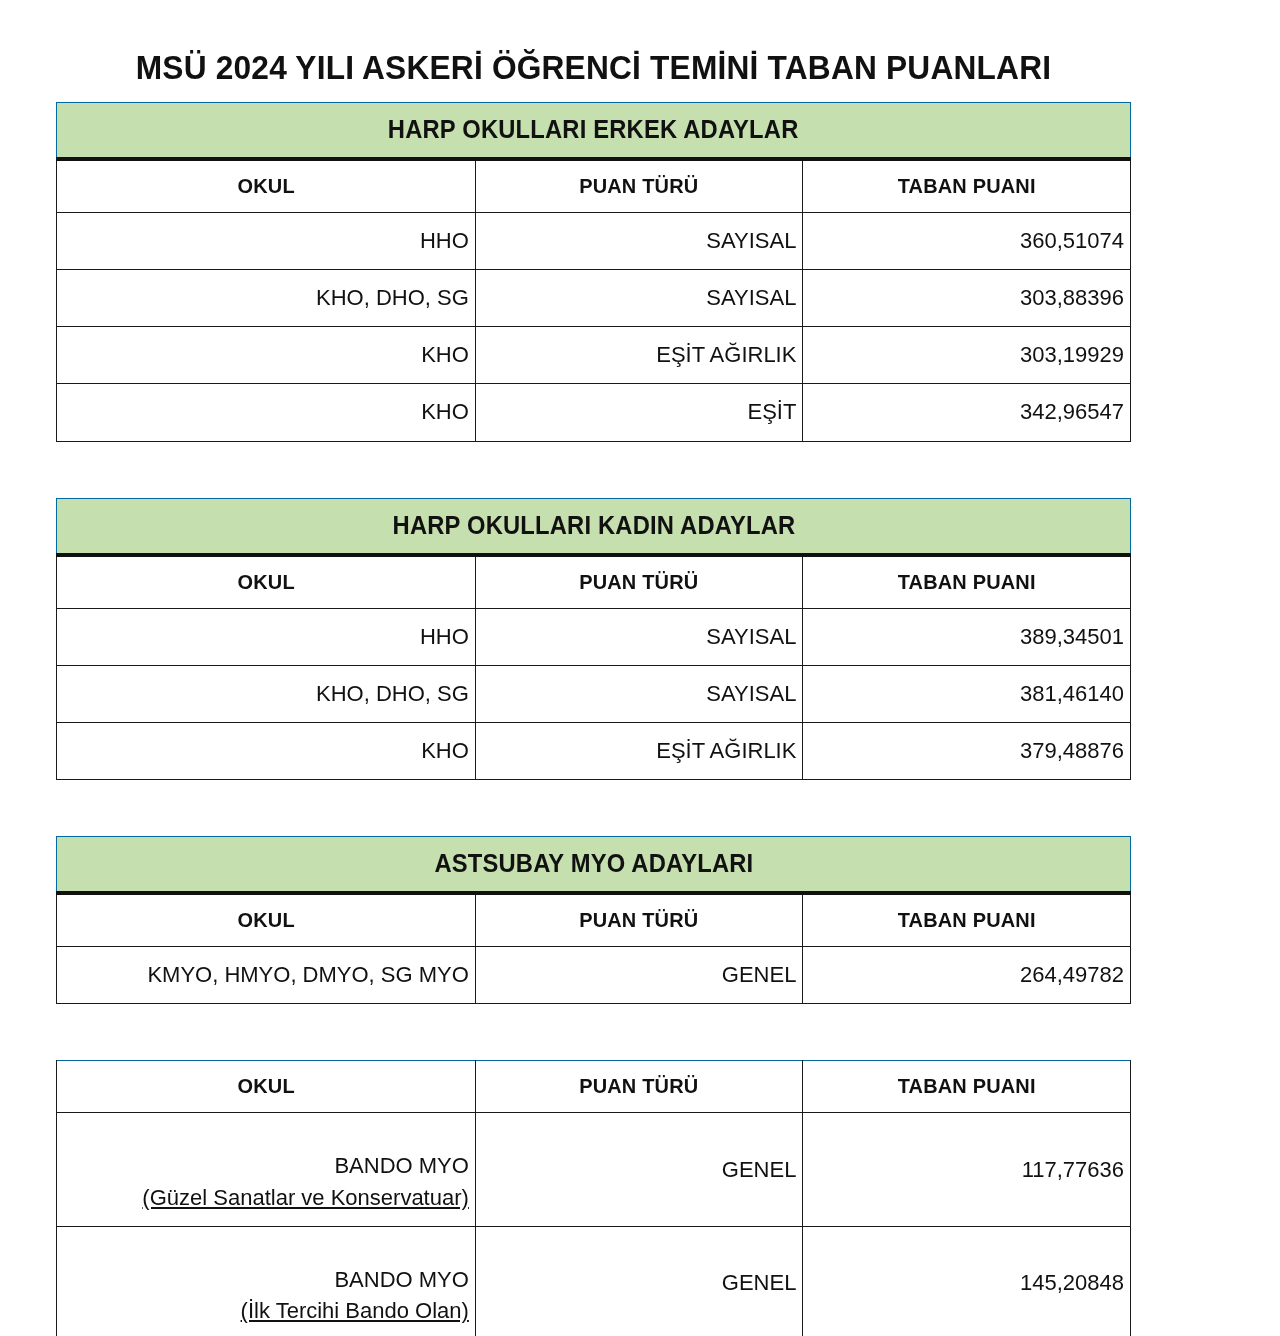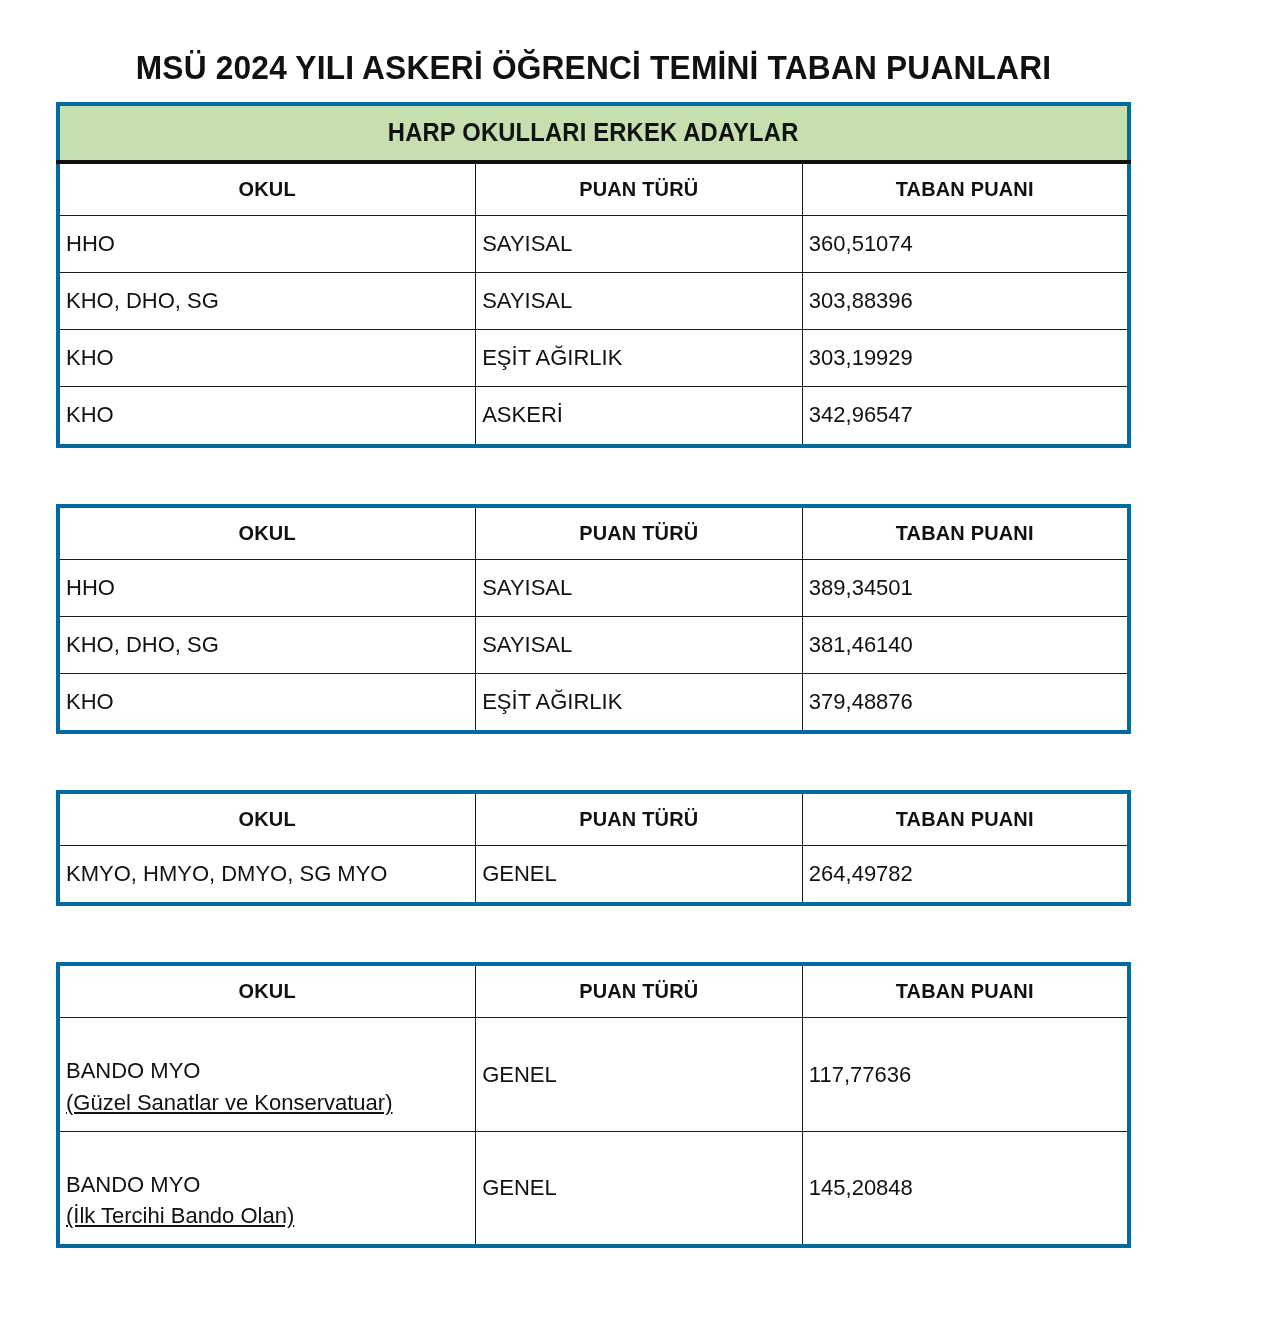--- a/index.html
+++ b/index.html
@@ -37,21 +37,21 @@
   }
 
   
   .tables-wrap {
     padding-top: 14px;
   }
 
   .score-table {
     width: 1075px;
     margin: 0 auto 56px auto;
-    border: 4px solid #0369a1;
+    border: 1px solid #0369a1;
     border-collapse: collapse;
     box-sizing: border-box;
     background: #ffffff;
   }
   .score-table:last-child {
     margin-bottom: 0;
   }
 
   
   .band-row > th {
@@ -86,21 +86,21 @@
   }
   .col-head-row > th span {
     display: inline-block;
     transform: scaleX(0.95);
   }
 
   
   .data-row > td {
     border: 1.5px solid #1a1a1a;
     padding: 12px 6px 13px 6px;
-    text-align: left;
+    text-align: right;
     font-family: "Liberation Sans", sans-serif;
     font-weight: normal;
     font-size: 22px;
     color: #111111;
     background: #ffffff;
     line-height: 1.42;
   }
 
   
   .col-okul  { width: 39%; }
@@ -141,28 +141,31 @@
           <td>SAYISAL</td>
           <td>303,88396</td>
         </tr>
         <tr class="data-row">
           <td>KHO</td>
           <td>EŞİT AĞIRLIK</td>
           <td>303,19929</td>
         </tr>
         <tr class="data-row">
           <td>KHO</td>
-          <td>ASKERİ</td>
+          <td>EŞİT</td>
           <td>342,96547</td>
         </tr>
       </tbody>
     </table>
 
     <table class="score-table">
       <thead>
+        <tr class="band-row">
+          <th colspan="3"><span>HARP OKULLARI KADIN ADAYLAR</span></th>
+        </tr>
         <tr class="col-head-row">
           <th class="col-okul"><span>OKUL</span></th>
           <th class="col-puan"><span>PUAN TÜRÜ</span></th>
           <th class="col-taban"><span>TABAN PUANI</span></th>
         </tr>
       </thead>
       <tbody>
         <tr class="data-row">
           <td>HHO</td>
           <td>SAYISAL</td>
@@ -176,20 +179,23 @@
         <tr class="data-row">
           <td>KHO</td>
           <td>EŞİT AĞIRLIK</td>
           <td>379,48876</td>
         </tr>
       </tbody>
     </table>
 
     <table class="score-table">
       <thead>
+        <tr class="band-row">
+          <th colspan="3"><span>ASTSUBAY MYO ADAYLARI</span></th>
+        </tr>
         <tr class="col-head-row">
           <th class="col-okul"><span>OKUL</span></th>
           <th class="col-puan"><span>PUAN TÜRÜ</span></th>
           <th class="col-taban"><span>TABAN PUANI</span></th>
         </tr>
       </thead>
       <tbody>
         <tr class="data-row">
           <td>KMYO, HMYO, DMYO, SG MYO</td>
           <td>GENEL</td>

